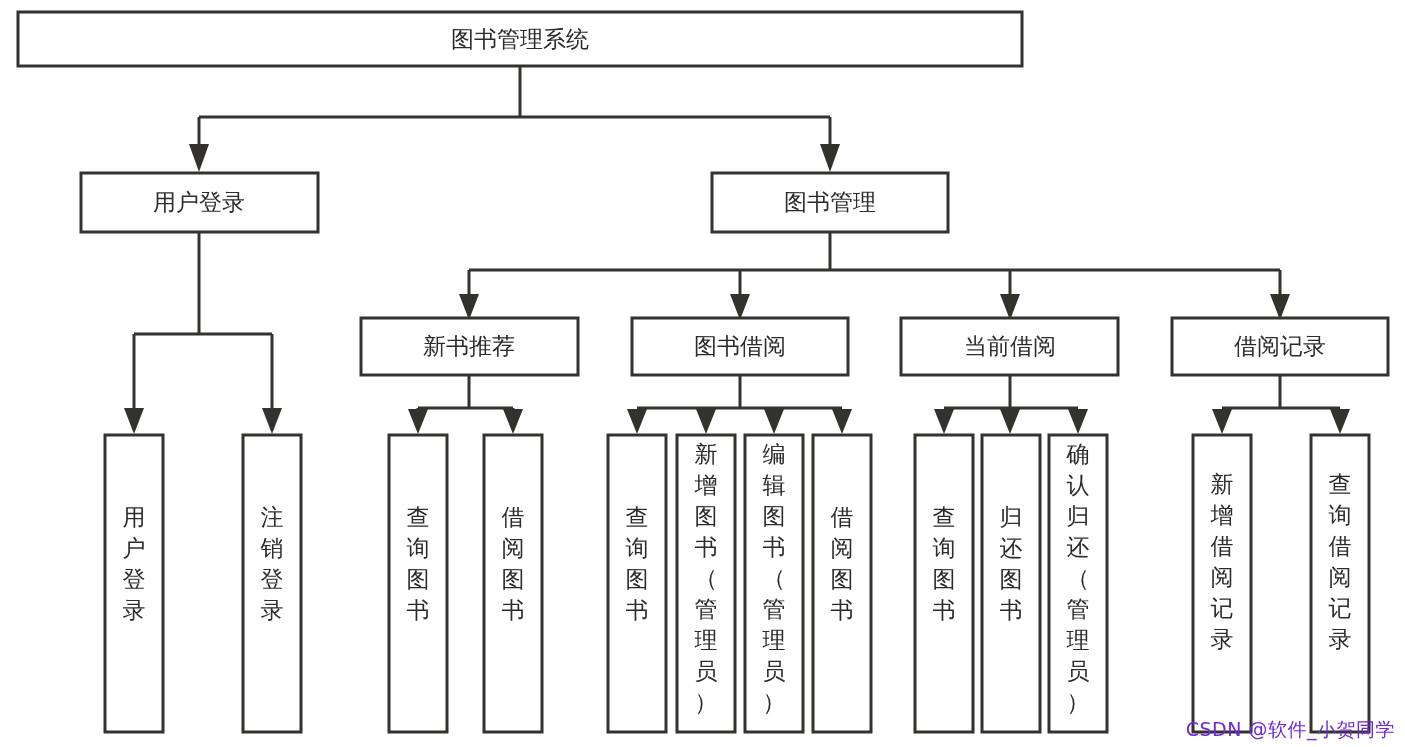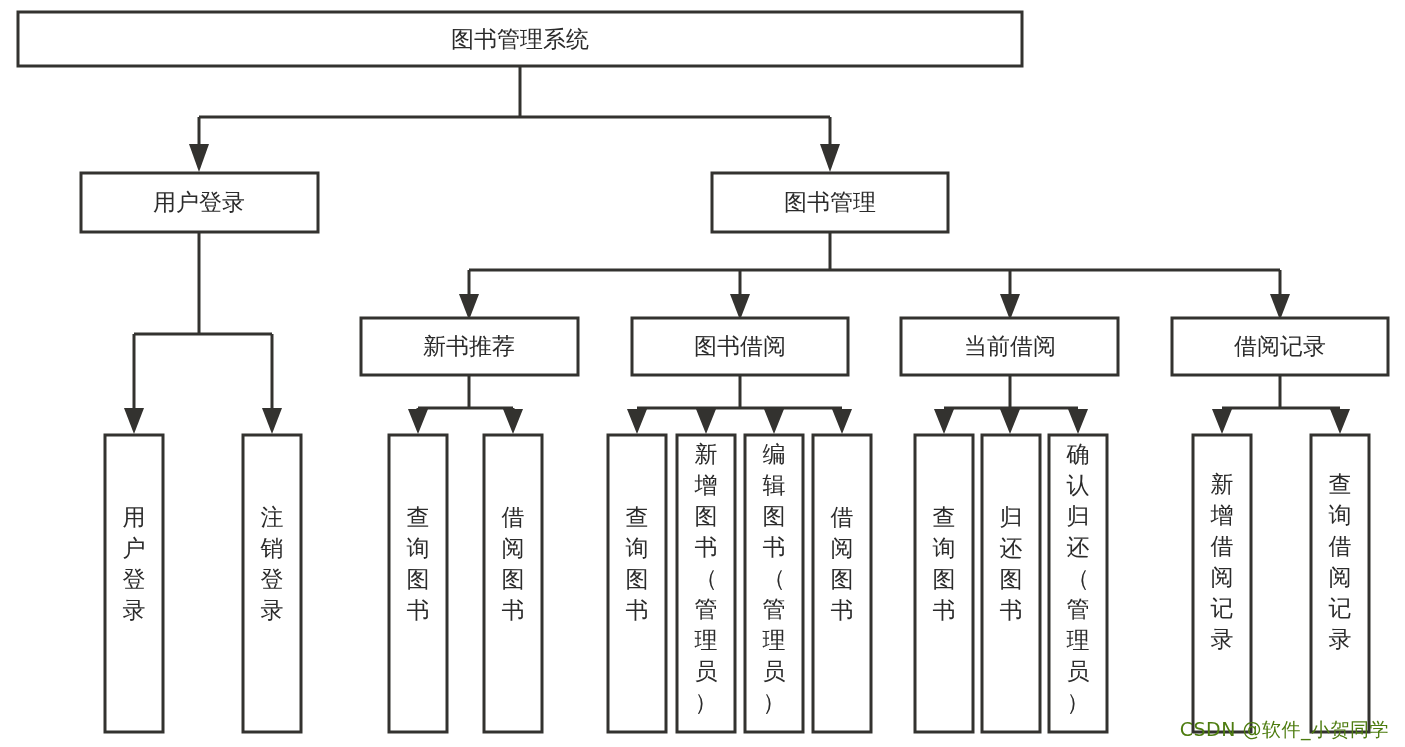--- a/index.html
+++ b/index.html
@@ -49,25 +49,25 @@
     dominant-baseline: middle;
   }
   .node-label-vert {
     fill: #2b2b2b;
     font-family: "DejaVu Sans", "Liberation Sans", sans-serif;
     font-size: 23px;
     text-anchor: middle;
   }
   .watermark-text {
     position: absolute;
-    right: 16px;
+    right: 10px;
     bottom: 4px;
     font-family: "DejaVu Sans", "Liberation Sans", sans-serif;
     font-size: 19px;
-    color: #4d7c0f;
+    color: #6d28d9;
     white-space: nowrap;
     letter-spacing: 0.5px;
   }
 </style>
 </head>
 <body>
 
 <div id="diagram-root">
 
   <svg id="flowchart" viewBox="0 0 1405 747">

